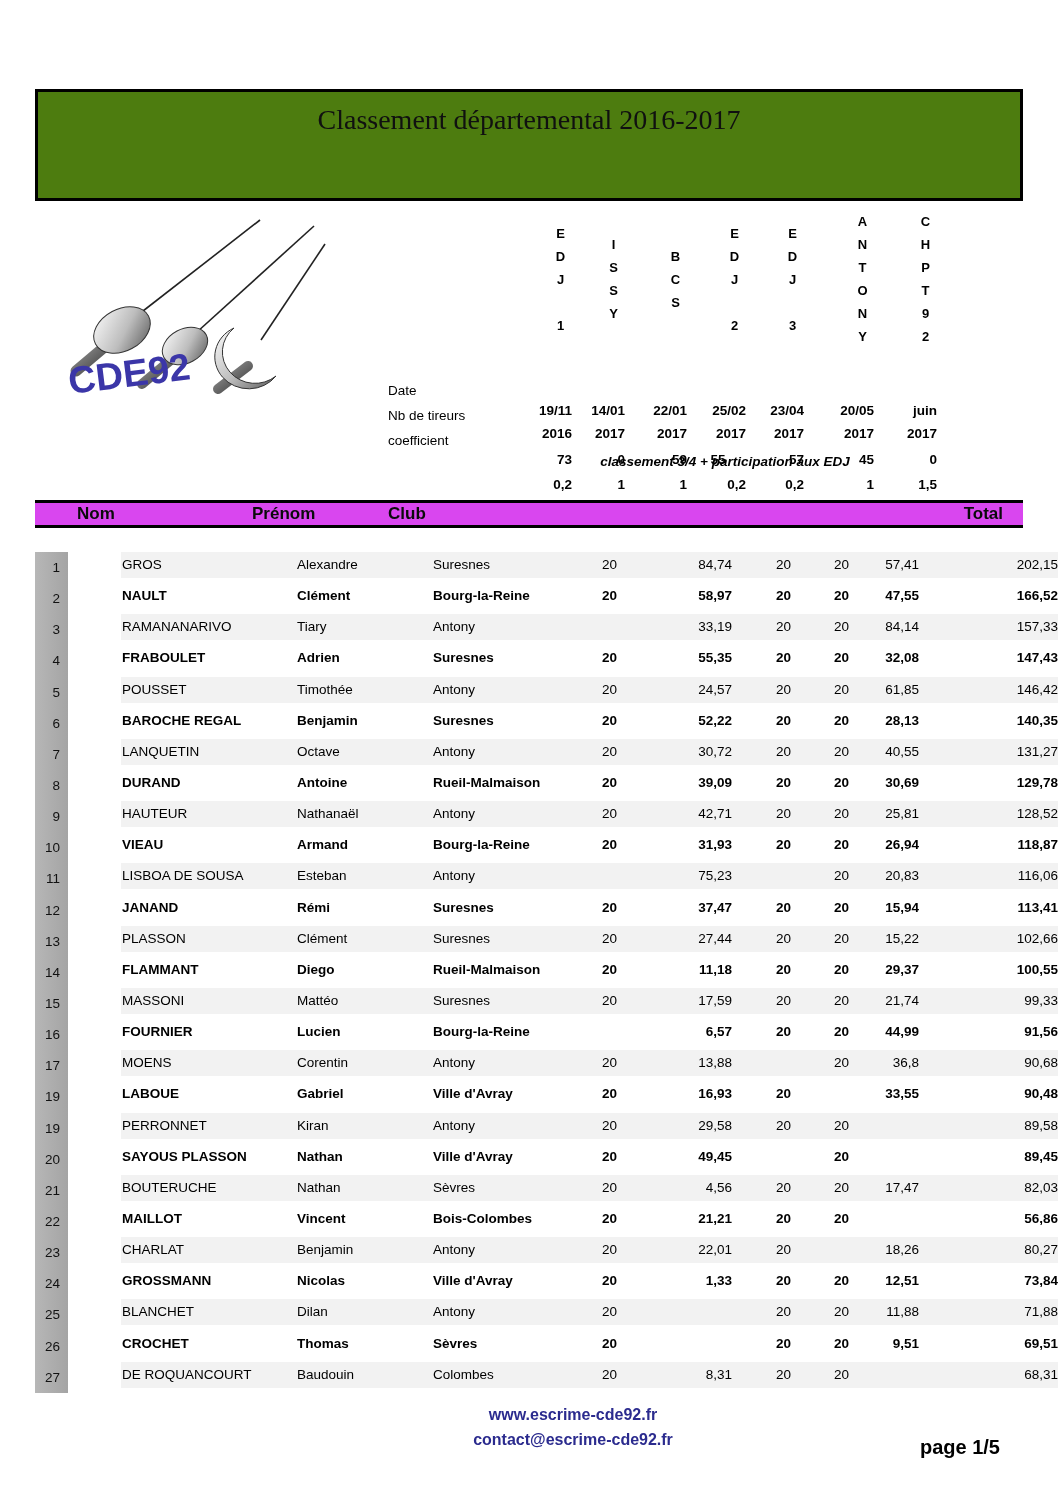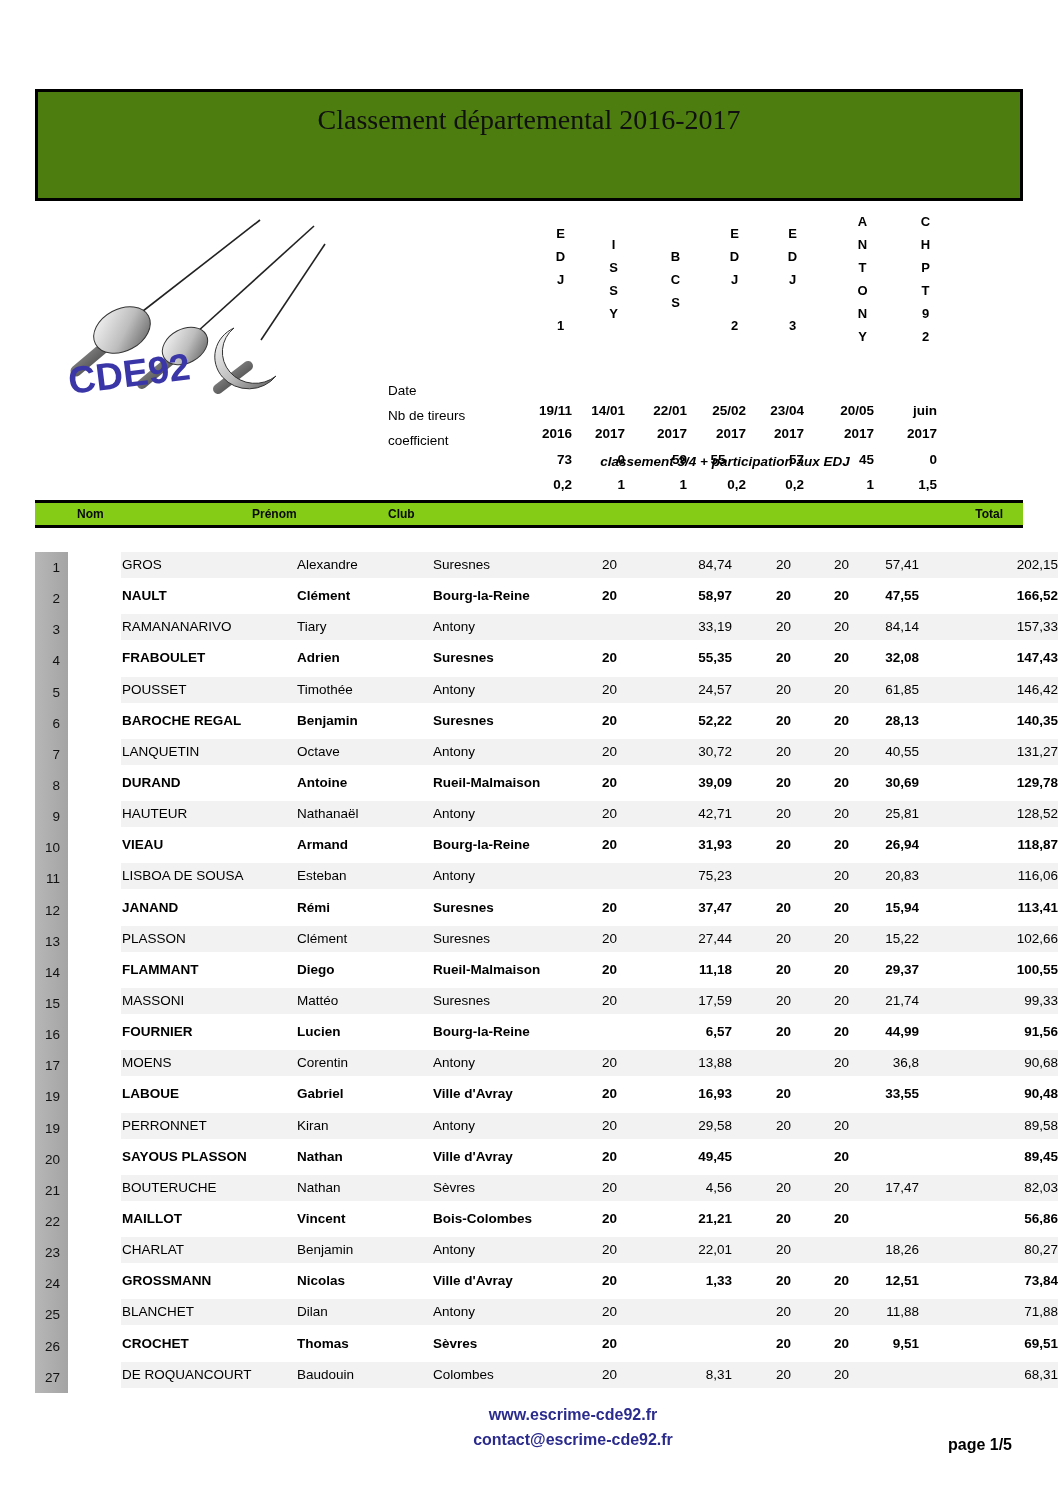--- a/index.html
+++ b/index.html
@@ -35,22 +35,22 @@
   .mcell { position:absolute; top:0; height:100%; box-sizing:border-box; text-align:right;
            padding-right:3px; font-weight:bold; line-height:25px; white-space:nowrap;margin-top:44px; }
   .dline { line-height:23px; height:23px; }
   .note { position:absolute; left:480px; top:251px; width:420px; text-align:center;
           font-weight:bold; font-style:italic; font-size:13.5px; }
 
   
   .thead {
     position:absolute; left:35px; top:500px; width:988px; height:28px;
     box-sizing:border-box; border-top:3px solid #000; border-bottom:3px solid #000;
-    background:#84cc16; display:flex; align-items:center;
-    font-weight:bold; font-size:12px; color:#0a0a0a;
+    background:#d946ef; display:flex; align-items:center;
+    font-weight:bold; font-size:17px; color:#0a0a0a;
   }
   .hc { box-sizing:border-box; white-space:nowrap; }
   .hc-spacer { width:41px; }
   .hc-nom    { width:176px; padding-left:1px; }
   .hc-pre    { width:136px; }
   .hc-club   { width:142px; }
   .hc-events { width:410px; }
   .hc-total  { width:83px; text-align:right; padding-right:20px; }
 
   
@@ -73,21 +73,21 @@
   .c-ev3 { width:59px; } .c-ev4 { width:58px; } .c-ev5 { width:70px; } .c-ev6 { width:63px; }
   .c-total { width:83px; text-align:right; padding-right:10px; }
 
   
   .site, .email {
     position:absolute; left:0; width:1058px; text-align:center;
     font-size:16px; font-weight:bold; color:#2B2B8E;padding-left:44px;
   }
   .site  { top:1406px; }
   .email { top:1431px; }
-  .page-num { position:absolute; right:46px; top:1436px; font-size:16px; font-weight:bold; color:#000; }
+  .page-num { position:absolute; right:58px; top:1436px; font-size:20px; font-weight:bold; color:#000; }
 </style>
 </head>
 <body>
 
 <div class="page">
 
   <div class="banner">
     <div class="t1">Classement départemental 2016-2017</div>
   </div>
 

